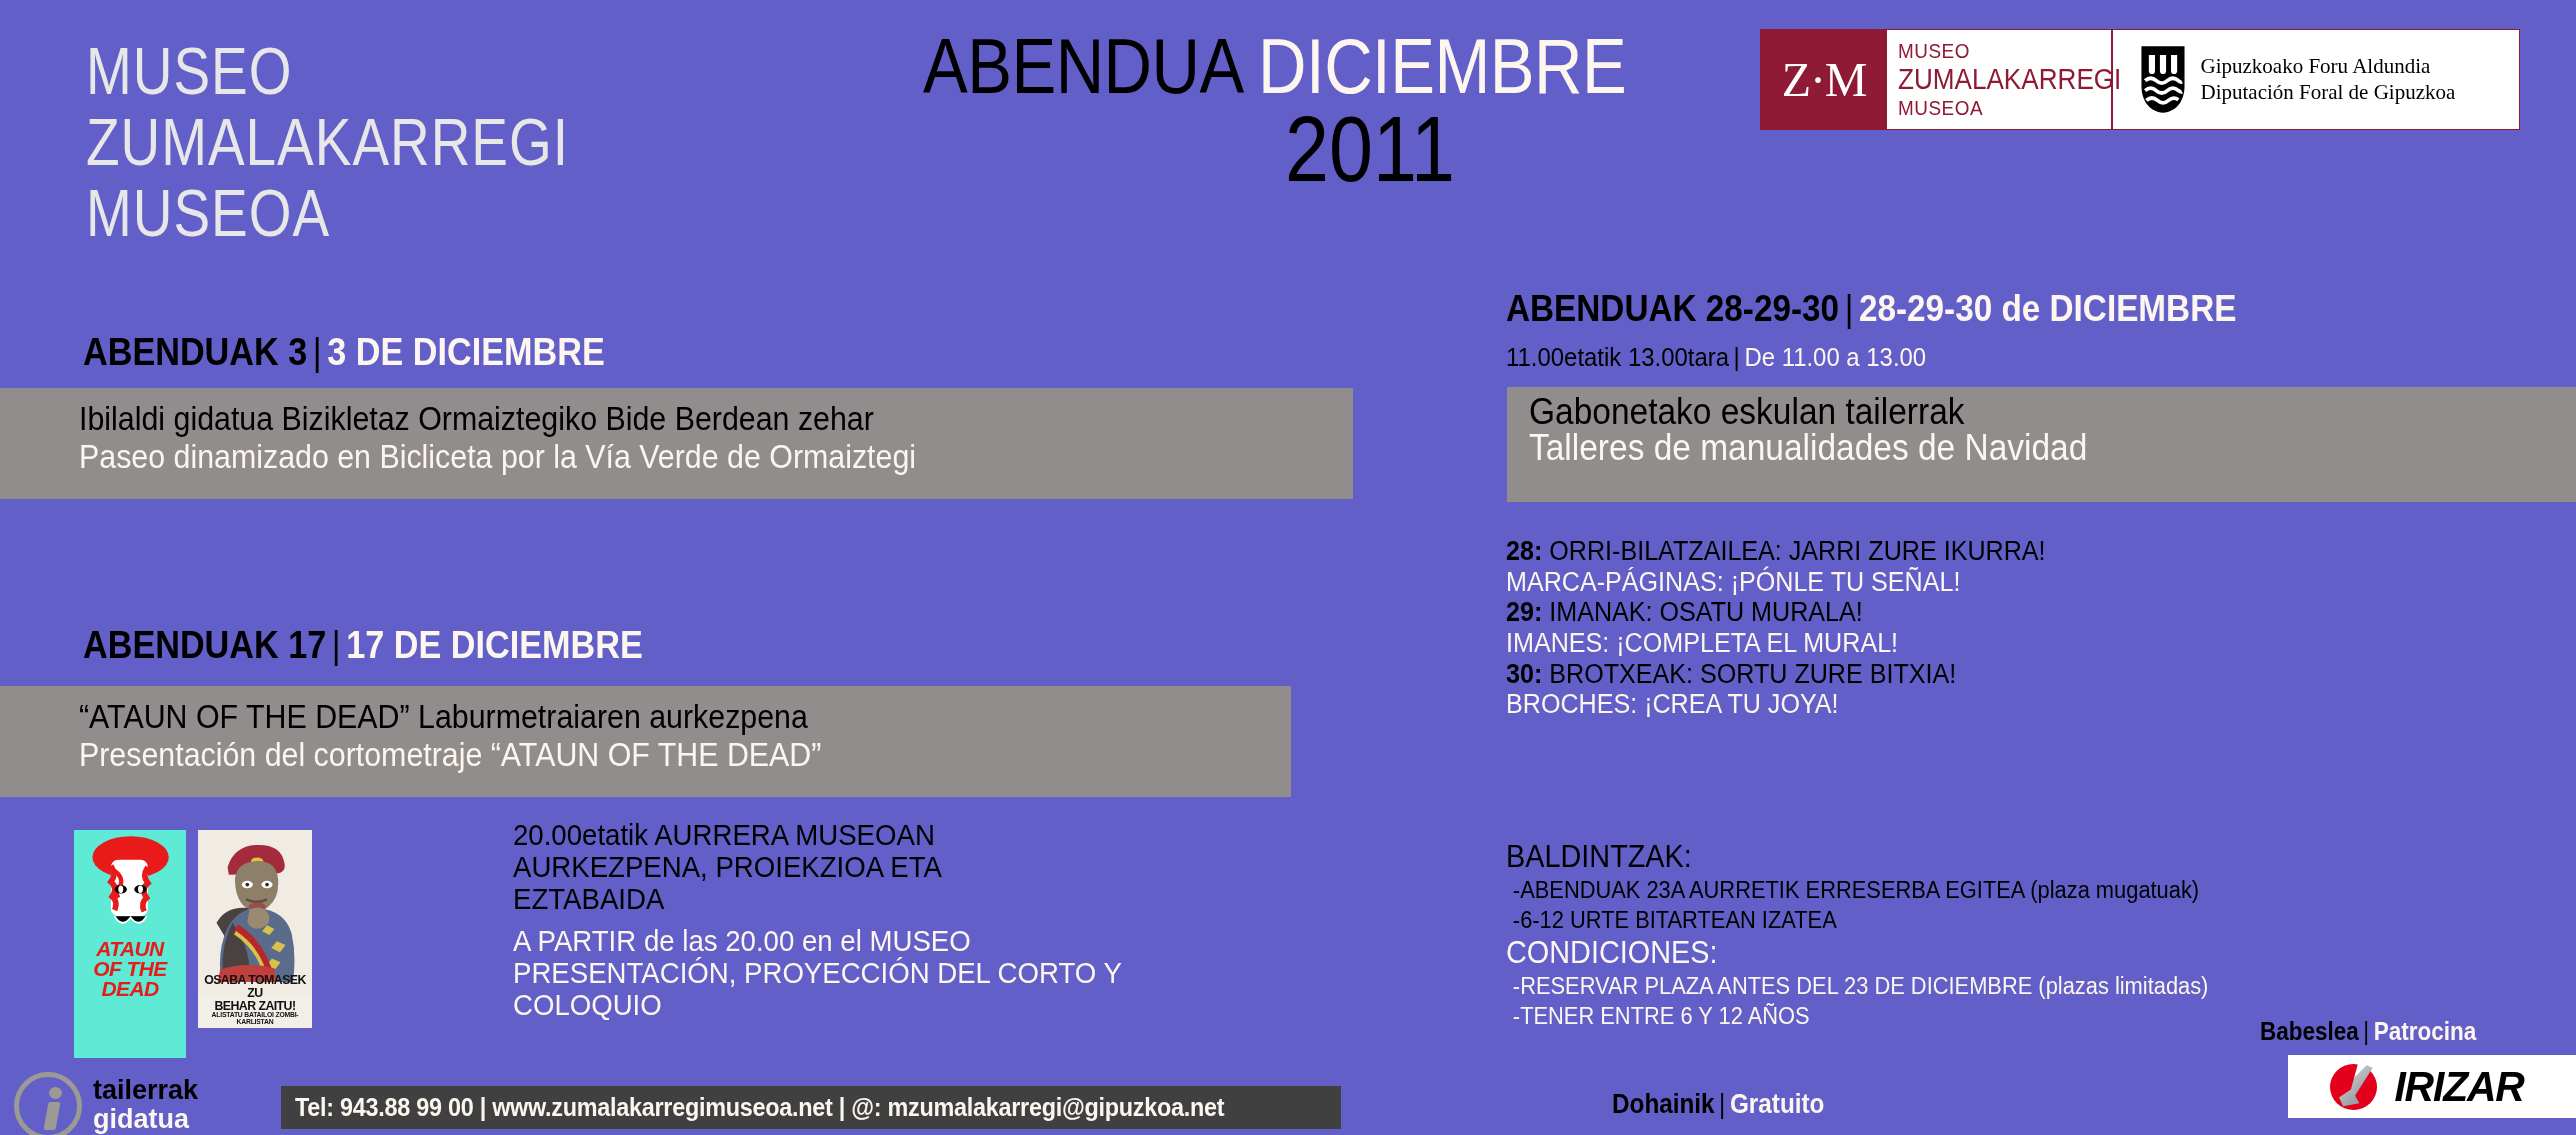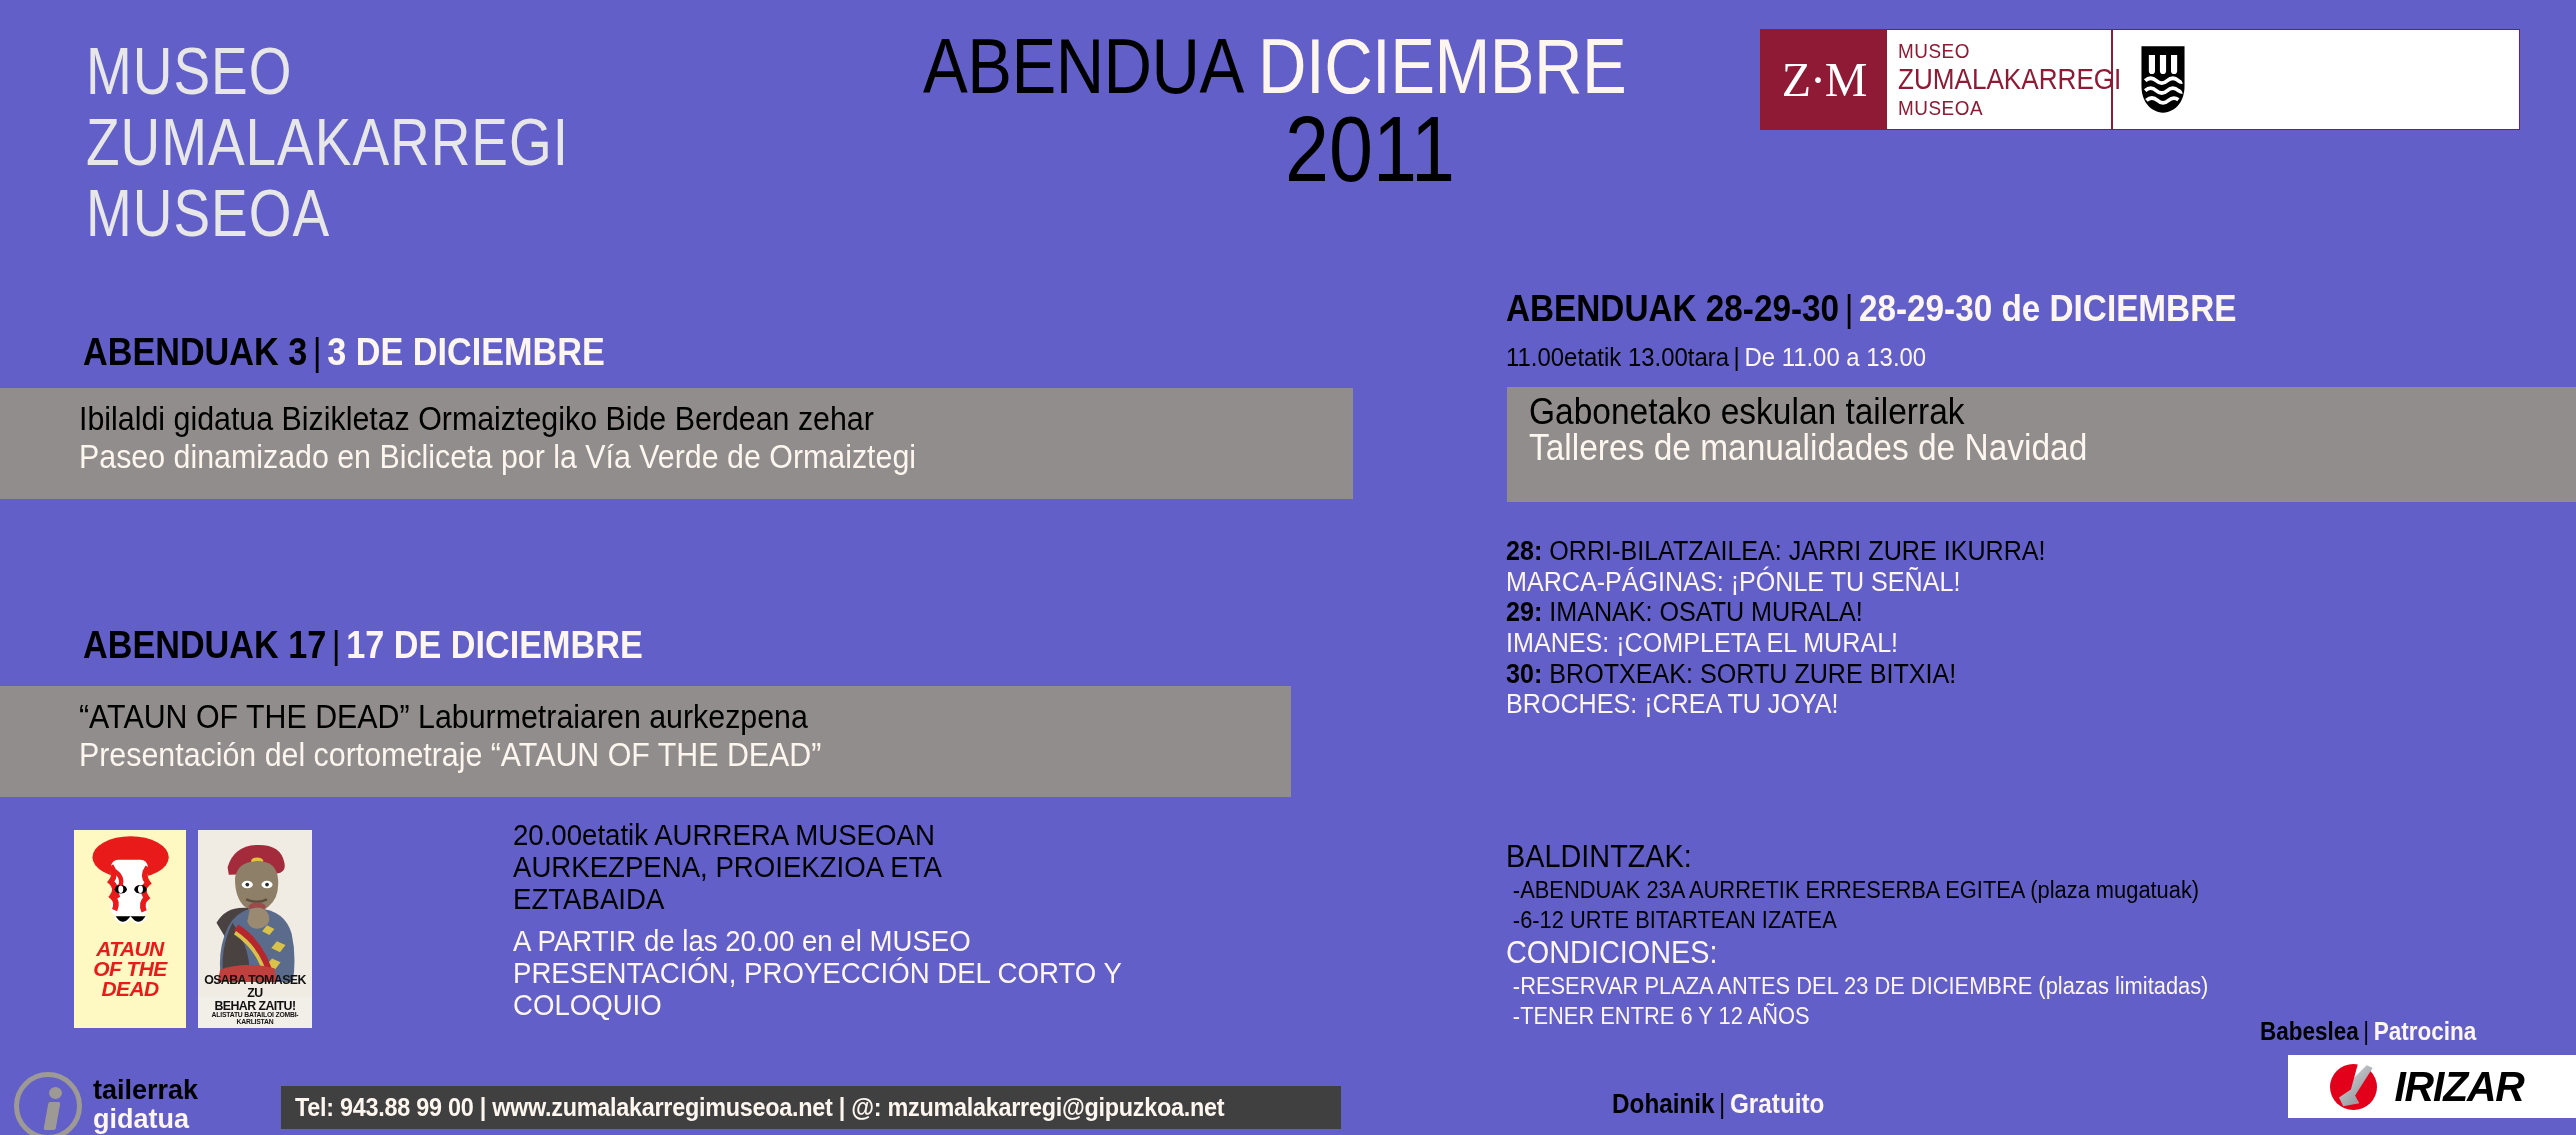--- a/index.html
+++ b/index.html
@@ -77,22 +77,22 @@
   .ev-body{position:absolute;white-space:nowrap;transform-origin:left top;}
   .ev-body .eu{color:#000;font-size:33px;transform:scaleX(.92);transform-origin:left;display:block;}
   .ev-body .es{color:#fdf6ef;font-size:33px;transform:scaleX(.92);transform-origin:left;display:block;}
 
   .subcontest{position:absolute;white-space:nowrap;transform-origin:left top;}
   .subcontest .eu{color:#000;font-size:24px;letter-spacing:-0.3px;transform:scaleX(.9);transform-origin:left;display:block;}
   .subcontest .es{color:#fdf6ef;font-size:24px;letter-spacing:-0.3px;transform:scaleX(.9);transform-origin:left;display:block;}
 
   
   .poster-a{
-    position:absolute;left:74px;top:814px;width:112px;height:198px;
-    background:#fef9c3;overflow:hidden;
+    position:absolute;left:74px;top:814px;width:112px;height:228px;
+    background:#5eead4;overflow:hidden;
   }
   .poster-b{
     position:absolute;left:198px;top:814px;width:114px;height:198px;
     background:#f2efe9;overflow:hidden;
   }
   .pb-title{
     position:absolute;left:0;right:0;bottom:16px;text-align:center;
     font-size:13px;font-weight:700;color:#111;letter-spacing:-0.6px;
     transform:scaleX(.95);line-height:1.0;
   }
@@ -229,20 +229,24 @@
     <div class="foral">
       <svg width="48" height="69" viewBox="0 0 78 112">
         <path d="M4 2 H74 V66 C74 92 60 108 39 110 C18 108 4 92 4 66 Z" fill="#000"></path>
         <path d="M16 16 h10 v26 a5 5 0 0 1 -10 0 z" fill="#fff"></path>
         <path d="M34 16 h10 v26 a5 5 0 0 1 -10 0 z" fill="#fff"></path>
         <path d="M52 16 h10 v26 a5 5 0 0 1 -10 0 z" fill="#fff"></path>
         <path d="M10 58 q9 -8 18 0 q9 8 18 0 q9 -8 18 0 q4 3 6 2" stroke="#fff" stroke-width="6" fill="none"></path>
         <path d="M10 74 q9 -8 18 0 q9 8 18 0 q9 -8 18 0 q4 3 6 2" stroke="#fff" stroke-width="6" fill="none"></path>
         <path d="M12 90 q9 -8 18 0 q9 8 18 0 q8 -7 16 -1" stroke="#fff" stroke-width="6" fill="none"></path>
       </svg>
+      <div class="foral-text">
+        <div>Gipuzkoako Foru Aldundia</div>
+        <div>Diputación Foral de Gipuzkoa</div>
+      </div>
     </div>
   </div>
 
   <div class="ev-head" style="left:83px;top:315px;">
     <span class="eu">ABENDUAK 3</span><span class="bar">|</span><span class="es">3 DE DICIEMBRE</span>
   </div>
 
   <div class="gray" style="left:0px;top:372px;width:1353px;height:111px;"></div>
   <div class="ev-body" style="left:79px;top:384px;">
     <span class="eu">Ibilaldi gidatua Bizikletaz Ormaiztegiko Bide Berdean zehar</span>

